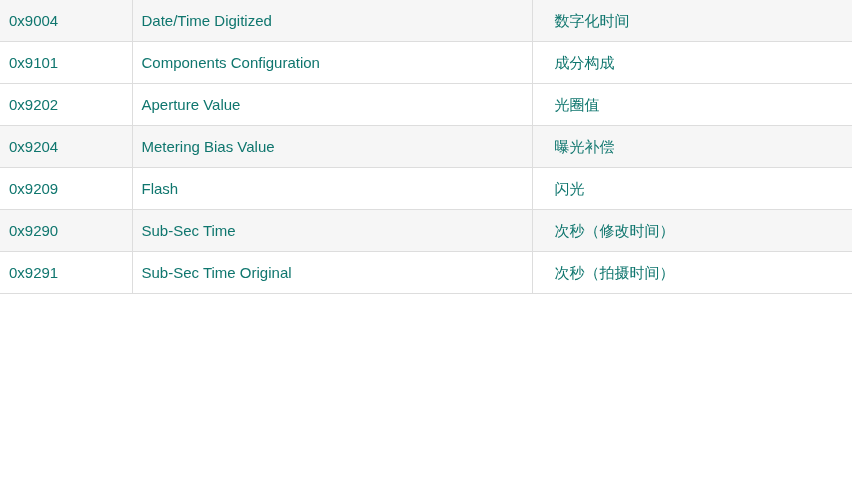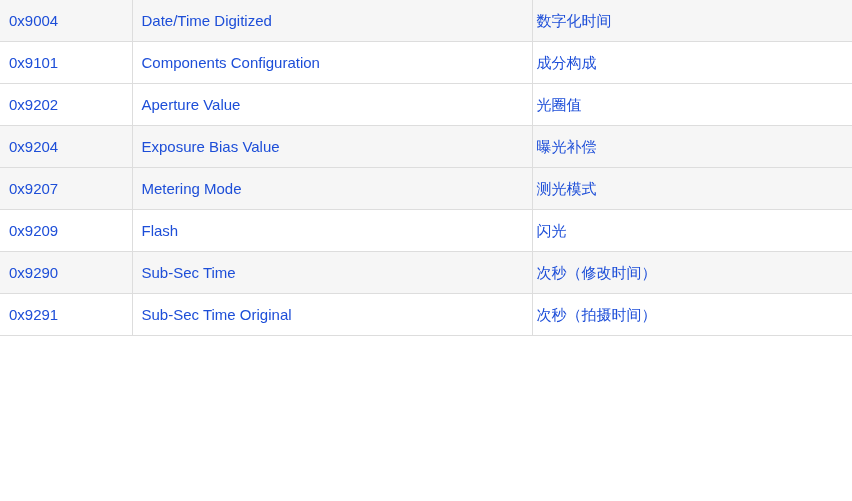--- a/index.html
+++ b/index.html
@@ -26,37 +26,37 @@
 
   #exif-table tr {
     height: 41px;
   }
 
   #exif-table td {
     border-bottom: 1px solid #dddddd;
     border-right: 1px solid #dddddd;
     padding: 0 10px 0 10px;
     font-size: 15px;
-    color: #1d4ed8;
+    color: #0f766e;
     line-height: 41px;
     height: 41px;
     vertical-align: middle;
     white-space: nowrap;
     overflow: hidden;
     box-sizing: border-box;
   }
 
   #exif-table td.cell-tag {
     padding-left: 9px;
   }
   #exif-table td.cell-name {
     padding-left: 9px;
   }
   #exif-table td.cell-cn {
-    padding-left: 4px;
+    padding-left: 22px;
     border-right: none;
     margin-top: 16px;
   }
 
   #exif-table tr.stripe td {
     background: #f6f6f6;
   }
   #exif-table tr.plain td {
     background: #ffffff;
   }
@@ -86,27 +86,22 @@
         <td class="cell-name">Components Configuration</td>
         <td class="cell-cn">成分构成</td>
       </tr>
       <tr class="plain">
         <td class="cell-tag">0x9202</td>
         <td class="cell-name">Aperture Value</td>
         <td class="cell-cn">光圈值</td>
       </tr>
       <tr class="stripe">
         <td class="cell-tag">0x9204</td>
-        <td class="cell-name">Exposure Bias Value</td>
+        <td class="cell-name">Metering Bias Value</td>
         <td class="cell-cn">曝光补偿</td>
-      </tr>
-      <tr class="stripe">
-        <td class="cell-tag">0x9207</td>
-        <td class="cell-name">Metering Mode</td>
-        <td class="cell-cn">测光模式</td>
       </tr>
       <tr class="plain">
         <td class="cell-tag">0x9209</td>
         <td class="cell-name">Flash</td>
         <td class="cell-cn">闪光</td>
       </tr>
       <tr class="stripe">
         <td class="cell-tag">0x9290</td>
         <td class="cell-name">Sub-Sec Time</td>
         <td class="cell-cn">次秒（修改时间）</td>

